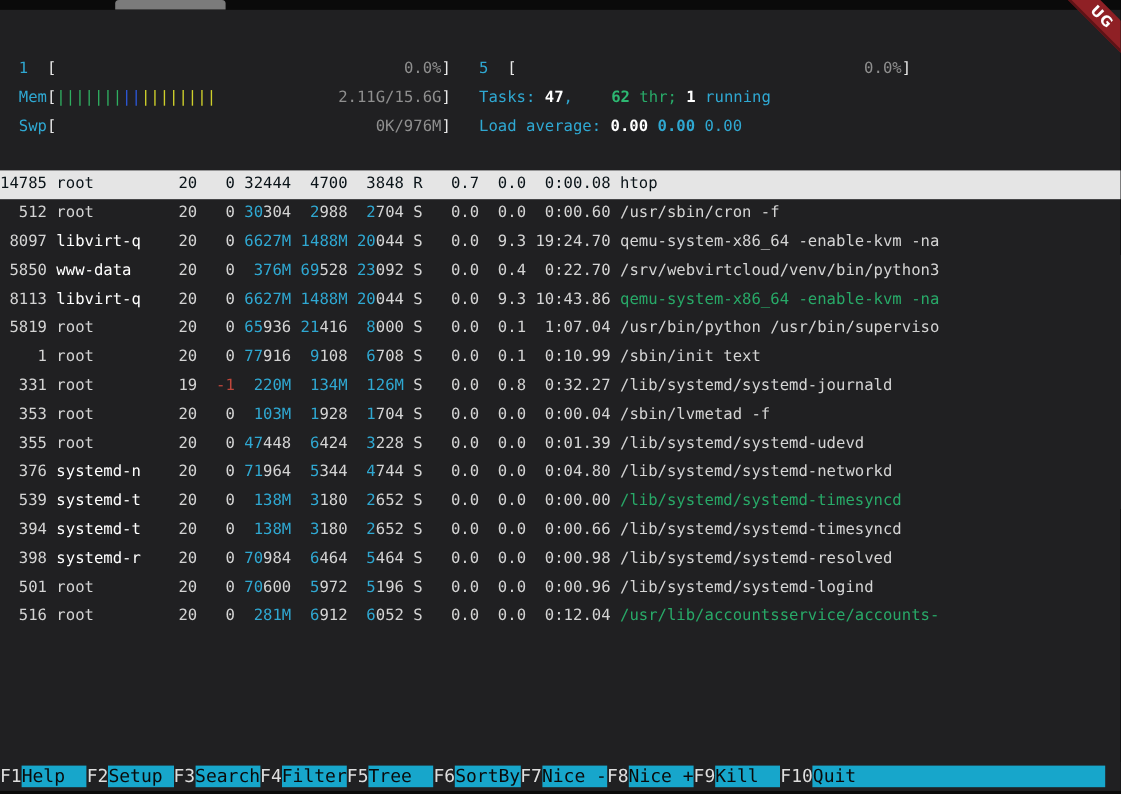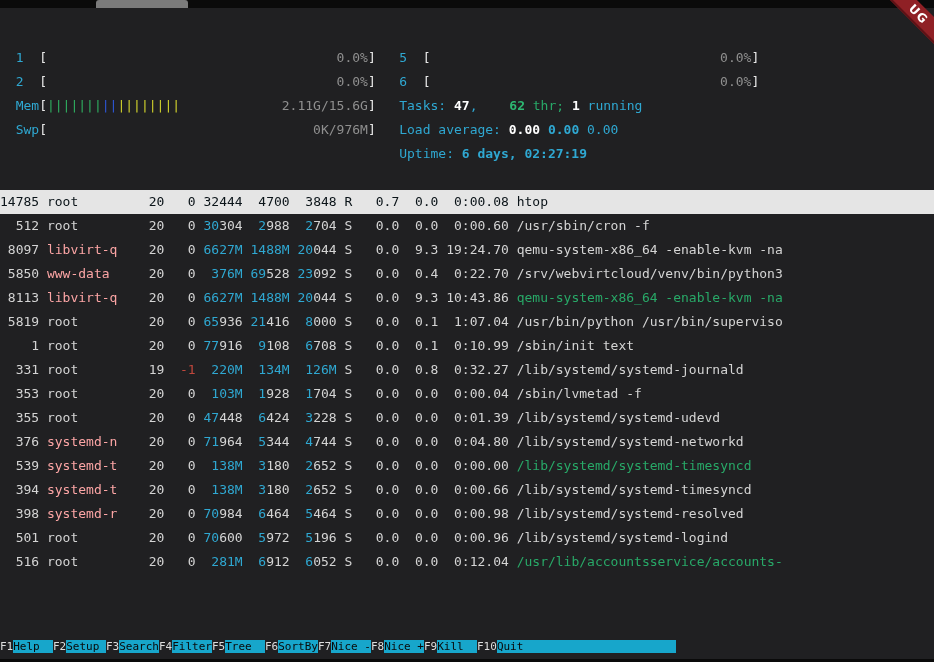--- a/index.html
+++ b/index.html
@@ -14,46 +14,44 @@
   .sorth{background:#1a94c9;color:#101010;}
   .sel{background:#e5e5e5;}
   .sel span{color:#0a1318 !important;font-weight:normal !important;}
   .cy{color:#2fa8d2;}
   .bcy{color:#2fa8d2;font-weight:bold;}
   .bw{color:#ffffff;font-weight:bold;}
   .gr{color:#28a968;}
   .bgr{color:#2db872;font-weight:bold;margin-left:24px;}
   .gray{color:#8f8f8f;}
   .br{color:#e9e9e9;}
-  .dim{color:#fca5a5;}
+  .dim{color:#ffffff;}
   .red{color:#c0473c;}
   .nc{color:#2fa8d2;}
   .tx{color:#d4d4d4;}
   .pg{color:#2fae60;}
   .pb{color:#2d57d8;}
   .py{color:#cfd02c;}
   #footer{position:absolute;left:0;top:635px;height:24px;line-height:24px;white-space:pre;
-          font-size:11px;background:#202022;right:0;}
+          font-size:15px;background:#202022;right:0;}
   .fk{color:#dedede;}
   .fl{background:#17a6cb;color:#0a0a0a;}
   #ribbon{position:absolute;top:5px;right:-22px;width:76px;height:17px;background:#8f2025;
           border-bottom:2px solid #5e1216;transform:rotate(45deg);display:flex;align-items:center;
           justify-content:center;color:#fff;font-family:"DejaVu Sans",sans-serif;
           font-size:12px;font-weight:bold;letter-spacing:1px;}
 </style>
 </head>
 <body>
 
 <div id="screen">
   <div id="term">
       <div class="row ">  <span class="cy">1  </span><span class="br">[</span>                                     <span class="gray">0.0%</span><span class="br">]</span>   <span class="cy">5  </span><span class="br">[</span>                                     <span class="gray">0.0%</span><span class="br">]</span></div>
-      <div class="row ">  <span class="cy">2  </span><span class="br">[</span>                                     <span class="gray">0.0%</span><span class="br">]</span>   <span class="cy">6  </span><span class="br">[</span>                                     <span class="gray">0.0%</span><span class="br">]</span></div>
       <div class="row ">  <span class="cy">Mem</span><span class="br">[</span><span class="pg">|||||||</span><span class="pb">||</span><span class="py">||||||||</span>             <span class="gray">2.11G/15.6G</span><span class="br">]</span>   <span class="cy">Tasks: </span><span class="bw">47</span><span class="cy">, </span><span class="bgr">62</span><span class="gr"> thr;</span> <span class="bw">1</span><span class="cy"> running</span></div>
       <div class="row ">  <span class="cy">Swp</span><span class="br">[</span>                                  <span class="gray">0K/976M</span><span class="br">]</span>   <span class="cy">Load average: </span><span class="bw">0.00</span> <span class="bcy">0.00</span> <span class="cy">0.00</span></div>
-      <div class="row ">                                                   <span class="cy">Uptime: </span><span class="bcy">6 days, 02:27:19</span></div>
       <div class="row "> </div>
       <div class="row sel"><span class="tx">14785</span> <span class="tx">root      </span> <span class="tx">  20</span> <span class="tx">  0</span> <span class="nc">32</span><span class="tx">444</span>  <span class="nc">4</span><span class="tx">700</span>  <span class="nc">3</span><span class="tx">848</span> <span class="tx">R</span> <span class="tx">  0.7</span> <span class="tx"> 0.0</span> <span class="tx"> 0:00.08</span> <span class="tx">htop</span></div>
       <div class="row "><span class="tx">  512</span> <span class="tx">root      </span> <span class="tx">  20</span> <span class="tx">  0</span> <span class="nc">30</span><span class="tx">304</span>  <span class="nc">2</span><span class="tx">988</span>  <span class="nc">2</span><span class="tx">704</span> <span class="tx">S</span> <span class="tx">  0.0</span> <span class="tx"> 0.0</span> <span class="tx"> 0:00.60</span> <span class="tx">/usr/sbin/cron -f</span></div>
       <div class="row "><span class="tx"> 8097</span> <span class="dim">libvirt-q </span> <span class="tx">  20</span> <span class="tx">  0</span> <span class="nc">6627M</span> <span class="nc">1488M</span> <span class="nc">20</span><span class="tx">044</span> <span class="tx">S</span> <span class="tx">  0.0</span> <span class="tx"> 9.3</span> <span class="tx">19:24.70</span> <span class="tx">qemu-system-x86_64 -enable-kvm -na</span></div>
       <div class="row "><span class="tx"> 5850</span> <span class="dim">www-data  </span> <span class="tx">  20</span> <span class="tx">  0</span>  <span class="nc">376M</span> <span class="nc">69</span><span class="tx">528</span> <span class="nc">23</span><span class="tx">092</span> <span class="tx">S</span> <span class="tx">  0.0</span> <span class="tx"> 0.4</span> <span class="tx"> 0:22.70</span> <span class="tx">/srv/webvirtcloud/venv/bin/python3</span></div>
       <div class="row "><span class="tx"> 8113</span> <span class="dim">libvirt-q </span> <span class="tx">  20</span> <span class="tx">  0</span> <span class="nc">6627M</span> <span class="nc">1488M</span> <span class="nc">20</span><span class="tx">044</span> <span class="tx">S</span> <span class="tx">  0.0</span> <span class="tx"> 9.3</span> <span class="tx">10:43.86</span> <span class="gr">qemu-system-x86_64 -enable-kvm -na</span></div>
       <div class="row "><span class="tx"> 5819</span> <span class="tx">root      </span> <span class="tx">  20</span> <span class="tx">  0</span> <span class="nc">65</span><span class="tx">936</span> <span class="nc">21</span><span class="tx">416</span>  <span class="nc">8</span><span class="tx">000</span> <span class="tx">S</span> <span class="tx">  0.0</span> <span class="tx"> 0.1</span> <span class="tx"> 1:07.04</span> <span class="tx">/usr/bin/python /usr/bin/superviso</span></div>
       <div class="row "><span class="tx">    1</span> <span class="tx">root      </span> <span class="tx">  20</span> <span class="tx">  0</span> <span class="nc">77</span><span class="tx">916</span>  <span class="nc">9</span><span class="tx">108</span>  <span class="nc">6</span><span class="tx">708</span> <span class="tx">S</span> <span class="tx">  0.0</span> <span class="tx"> 0.1</span> <span class="tx"> 0:10.99</span> <span class="tx">/sbin/init text</span></div>
       <div class="row "><span class="tx">  331</span> <span class="tx">root      </span> <span class="tx">  19</span> <span class="red"> -1</span>  <span class="nc">220M</span>  <span class="nc">134M</span>  <span class="nc">126M</span> <span class="tx">S</span> <span class="tx">  0.0</span> <span class="tx"> 0.8</span> <span class="tx"> 0:32.27</span> <span class="tx">/lib/systemd/systemd-journald</span></div>
       <div class="row "><span class="tx">  353</span> <span class="tx">root      </span> <span class="tx">  20</span> <span class="tx">  0</span>  <span class="nc">103M</span>  <span class="nc">1</span><span class="tx">928</span>  <span class="nc">1</span><span class="tx">704</span> <span class="tx">S</span> <span class="tx">  0.0</span> <span class="tx"> 0.0</span> <span class="tx"> 0:00.04</span> <span class="tx">/sbin/lvmetad -f</span></div>

